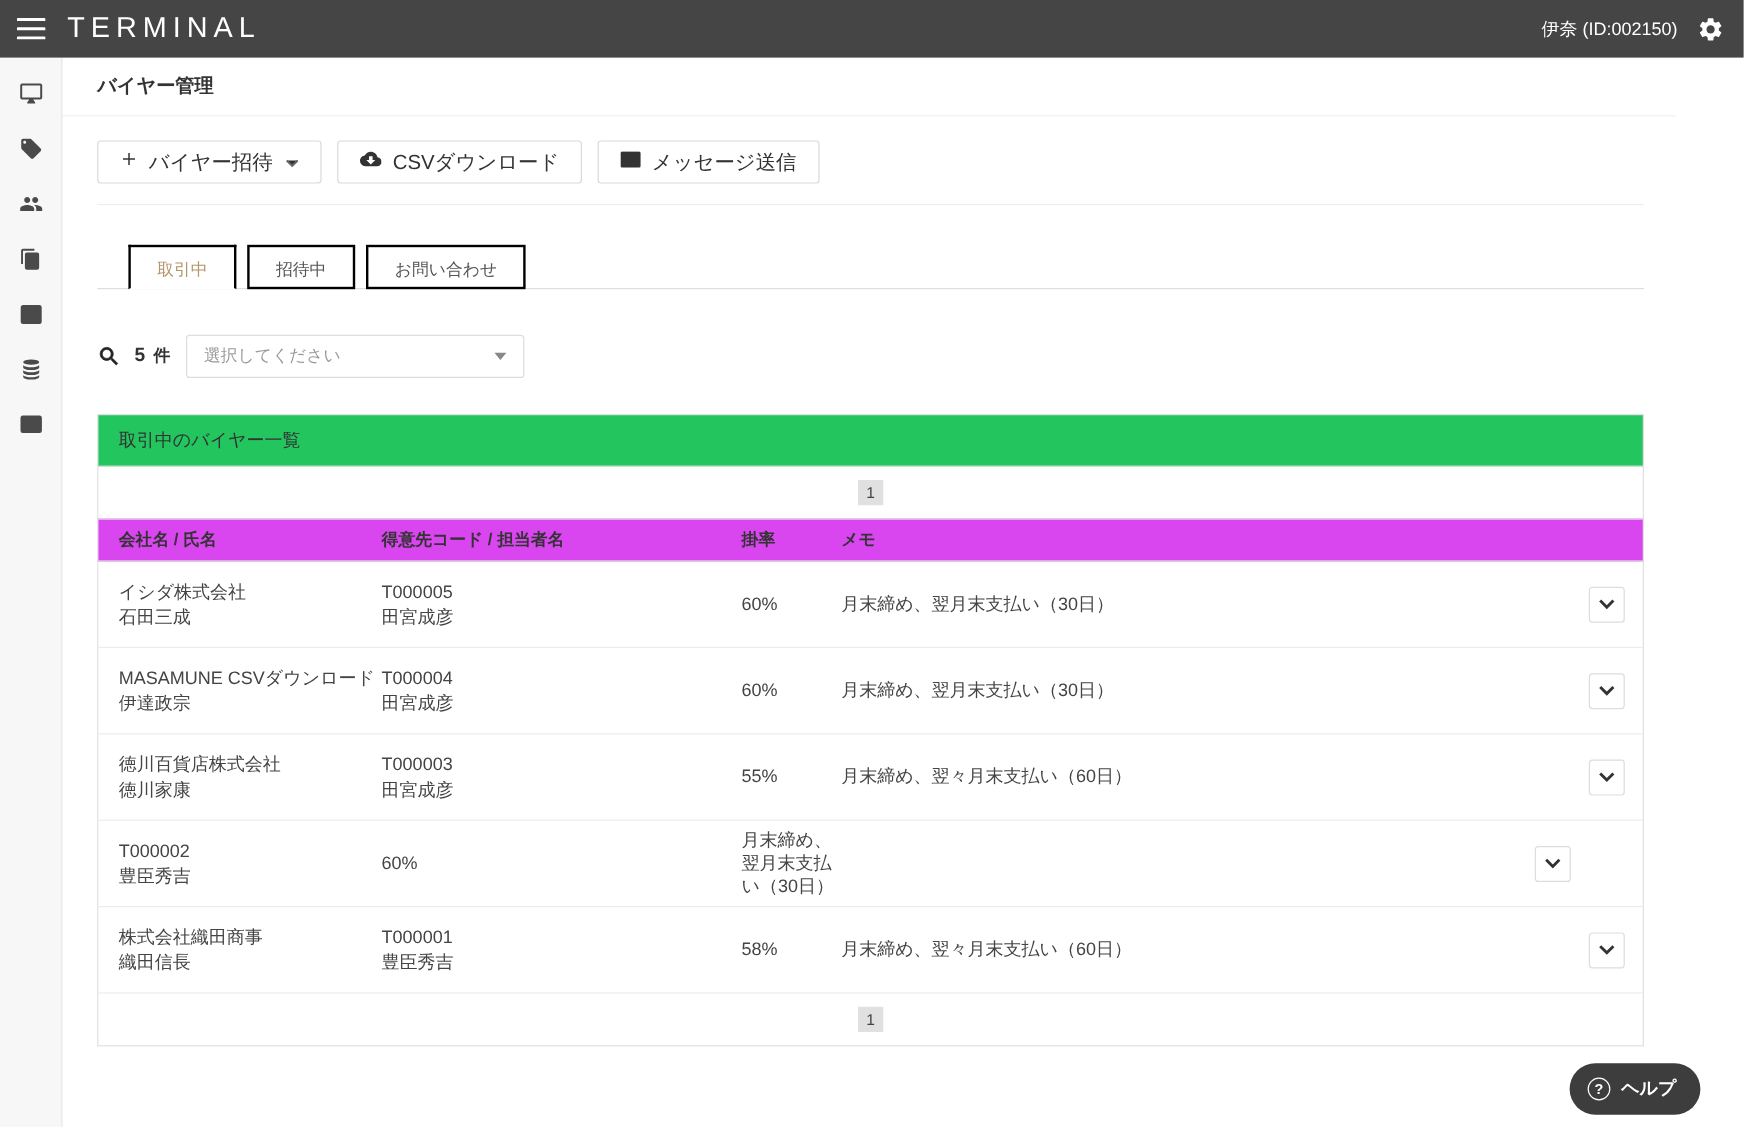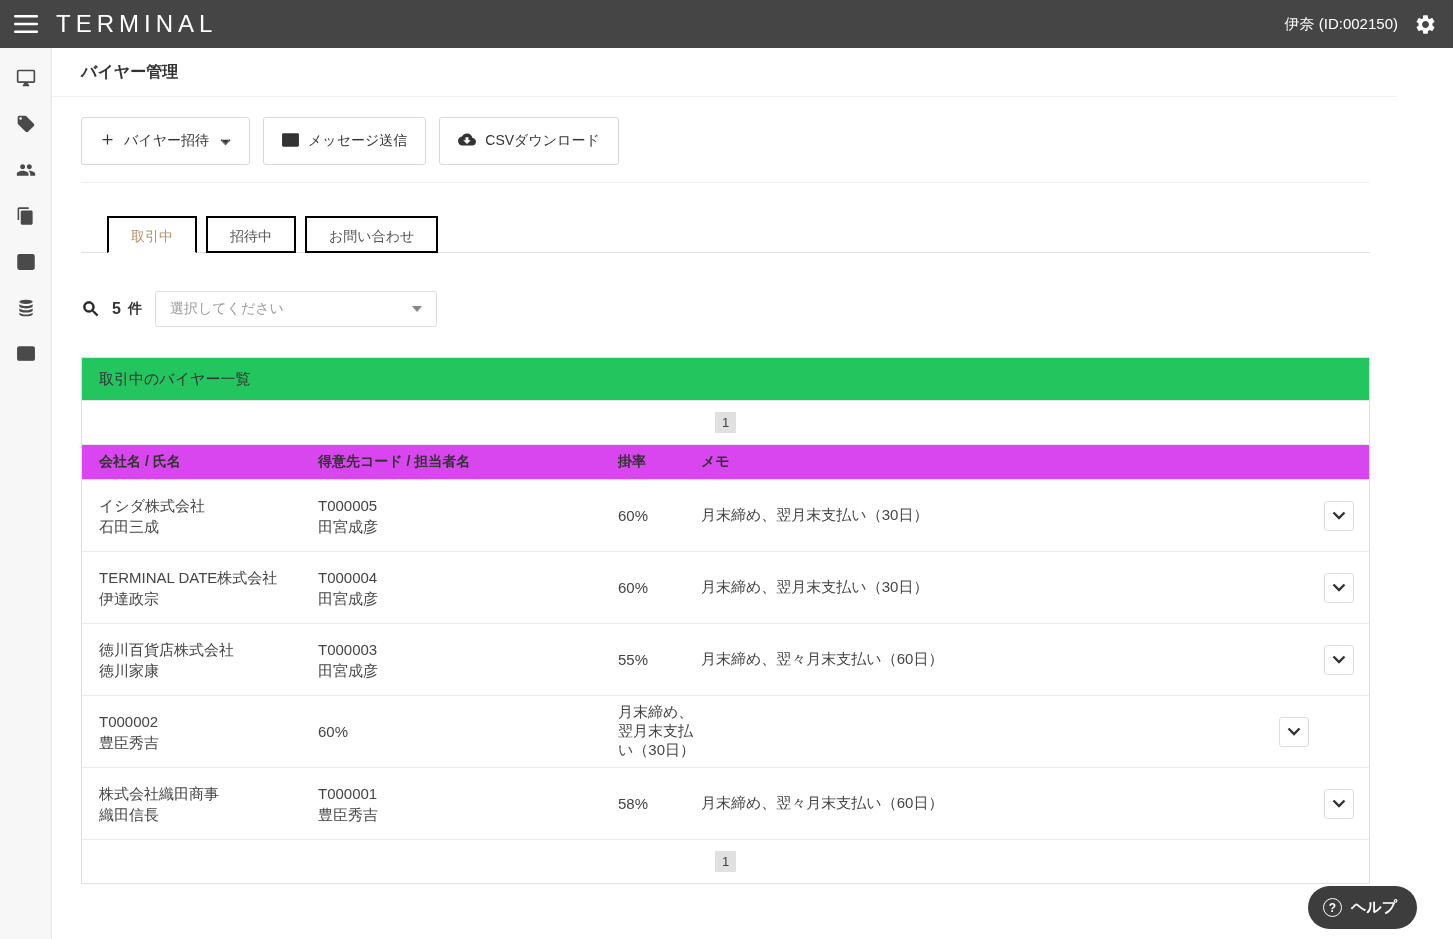--- a/index.html
+++ b/index.html
@@ -21,21 +21,21 @@
   .gear{display:flex;align-items:center;cursor:pointer;}
   
   .sidebar{position:absolute;top:48px;left:0;bottom:0;width:52px;background:#f7f7f7;border-right:1px solid #e7e7e7;padding-top:9px;}
   .side-item{height:46px;display:flex;align-items:center;justify-content:center;cursor:pointer;}
   .side-item svg{fill:#4a4a4a;}
   
   .main{position:absolute;top:48px;left:52px;width:1345px;}
   .page-header{height:49px;display:flex;align-items:center;padding:0 29px;border-bottom:1px solid #f0f0f0;}
   .page-title{font-size:16px;font-weight:bold;}
   .toolbar{margin:20px 27px 0 29px;padding-bottom:17px;border-bottom:1px solid #efefef;display:flex;gap:13px;}
-  .btn{height:48px;background:#fff;border:1px solid #d9d9d9;border-radius:3px;font-size:14px;color:#333;display:inline-flex;align-items:center;gap:9px;padding:0 18px;cursor:pointer;font-family:inherit;}
+  .btn{height:36px;background:#fff;border:1px solid #d9d9d9;border-radius:3px;font-size:17px;color:#333;display:inline-flex;align-items:center;gap:9px;padding:0 18px;cursor:pointer;font-family:inherit;}
   .btn svg{fill:#333;flex:none;}
   .btn .caret-sm{margin-left:2px;}
   
   .tabbar{margin:33px 27px 0 29px;display:flex;border-bottom:1px solid #dedede;padding-left:26px;}
   .tab{height:37px;line-height:36px;padding:0 22px;font-size:14px;color:#555;background:#fff;border:2px solid #000000;margin-right:9px;margin-bottom:-1px;cursor:pointer;}
   .tab.active{color:var(--accent);border-bottom:1px solid #fff;}
   
   .search-row{margin:38px 27px 0 29px;display:flex;align-items:center;}
   .search-icon{display:flex;align-items:center;margin-right:11px;}
   .count-num{font-weight:bold;font-size:16px;margin-right:7px;}
@@ -138,31 +138,31 @@
     <button class="btn">
       <span><svg width="15" height="15" viewBox="0 0 24 24">
             <path d="M11 4h2v7h7v2h-7v7h-2v-7H4v-2h7z"></path>
           </svg></span>
       <span>バイヤー招待</span>
       <span class="caret-sm"><svg width="11" height="8" viewBox="0 0 12 8" fill="none" stroke="#666" stroke-width="1.8">
             <path d="M1 1.5l5 5 5-5"></path>
           </svg></span>
     </button>
     <button class="btn">
+      <span><svg width="18" height="15" viewBox="0 0 24 20">
+            <path d="M19.35 8.04C18.67 4.59 15.64 2 12 2 9.11 2 6.6 3.64 5.35 6.04 2.34 6.36 0 8.91 0 12c0 3.31 2.69 6 6 6h13c2.76 0 5-2.24 5-5 0-2.64-2.05-4.78-4.65-4.96zM17 11l-5 5-5-5h3V7h4v4h3z"></path>
+          </svg></span>
+      <span>CSVダウンロード</span>
+    </button>
+    <button class="btn">
       <span><svg width="17" height="14" viewBox="0 0 24 19" fill="none" stroke="#333" stroke-width="1.8">
             <rect x="1" y="1" width="22" height="17" rx="1"></rect>
             <path d="M1.5 2l10.5 8.5L22.5 2"></path>
           </svg></span>
       <span>メッセージ送信</span>
-    </button>
-    <button class="btn">
-      <span><svg width="18" height="15" viewBox="0 0 24 20">
-            <path d="M19.35 8.04C18.67 4.59 15.64 2 12 2 9.11 2 6.6 3.64 5.35 6.04 2.34 6.36 0 8.91 0 12c0 3.31 2.69 6 6 6h13c2.76 0 5-2.24 5-5 0-2.64-2.05-4.78-4.65-4.96zM17 11l-5 5-5-5h3V7h4v4h3z"></path>
-          </svg></span>
-      <span>CSVダウンロード</span>
     </button>
   </div>
 
   <div class="tabbar">
     <div class="tab active">取引中</div>
     <div class="tab">招待中</div>
     <div class="tab">お問い合わせ</div>
   </div>
 
   <div class="search-row">
@@ -210,21 +210,21 @@
       <button class="row-caret">
         <span><svg width="14" height="9" viewBox="0 0 14 9" fill="none" stroke="#333" stroke-width="2.4">
                   <path d="M1.5 1.5L7 7l5.5-5.5"></path>
                 </svg></span>
       </button>
     </div>
   </div>
 
   <div class="trow">
     <div class="cell c1">
-      <div>TERMINAL DATE株式会社</div>
+      <div>MASAMUNE CSVダウンロード</div>
       <div>伊達政宗</div>
     </div>
     <div class="cell c2">
       <div>T000004</div>
       <div>田宮成彦</div>
     </div>
     <div class="cell c3">60%</div>
     <div class="cell c4">月末締め、翌月末支払い（30日）</div>
     <div class="cell c5">
       <button class="row-caret">

